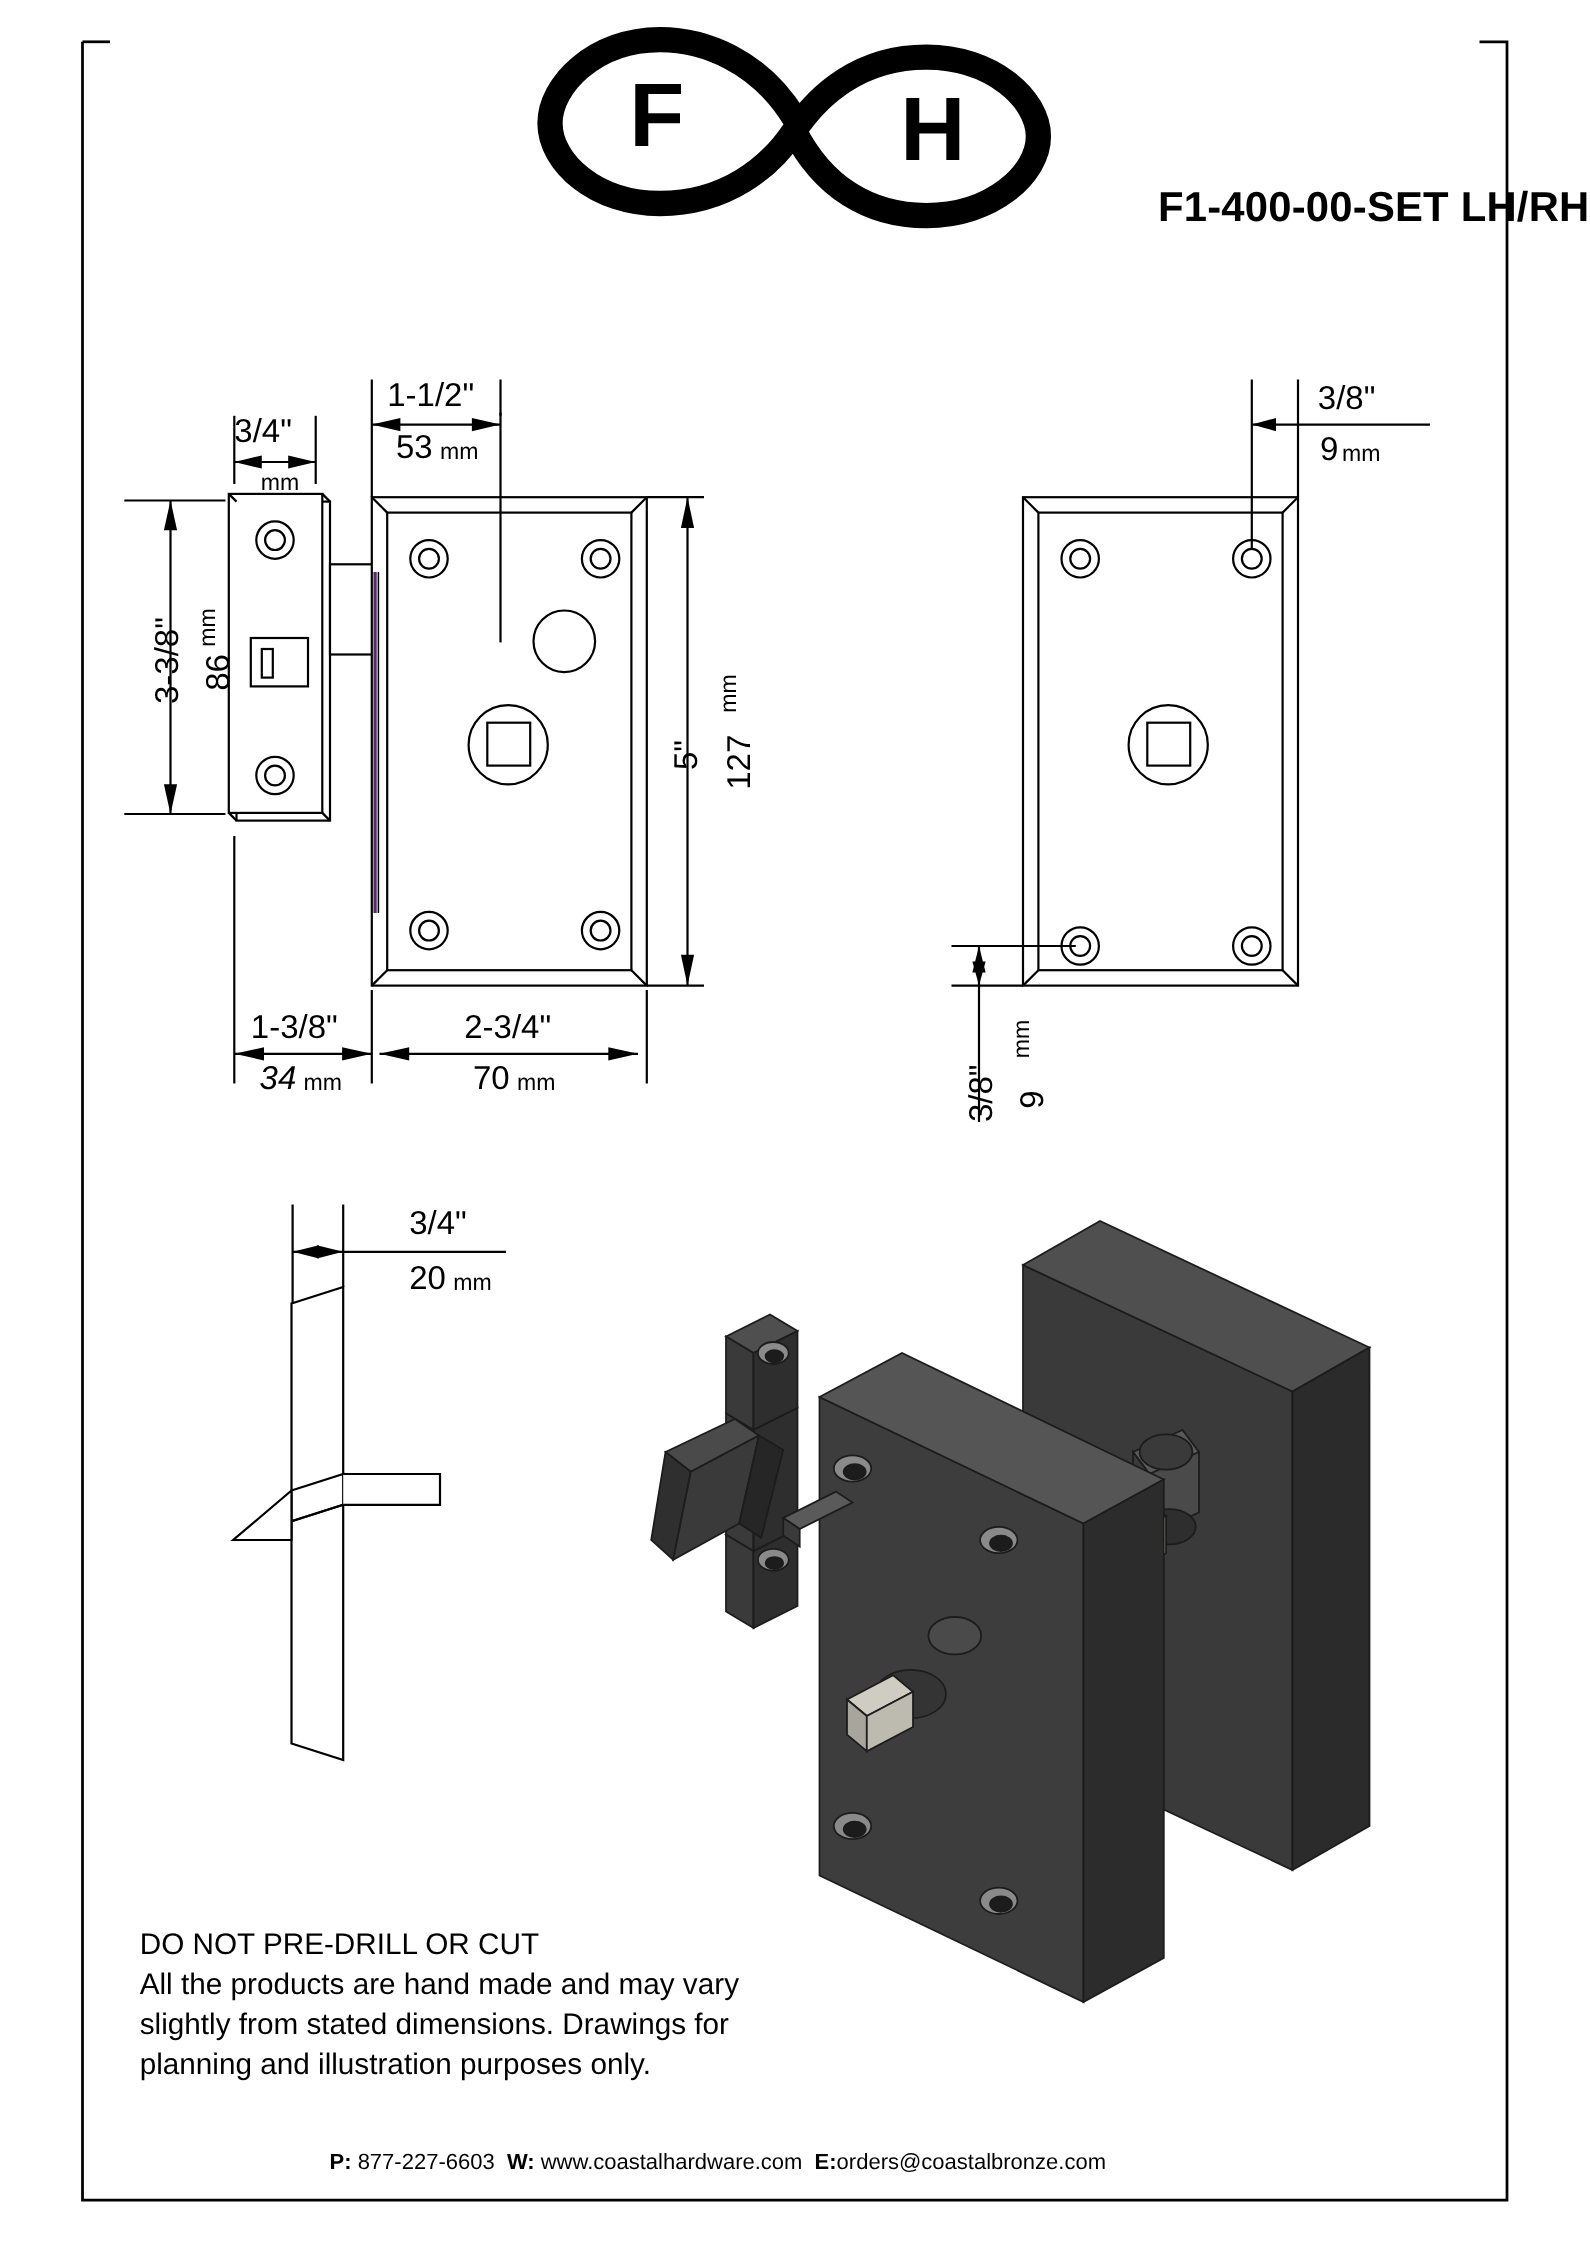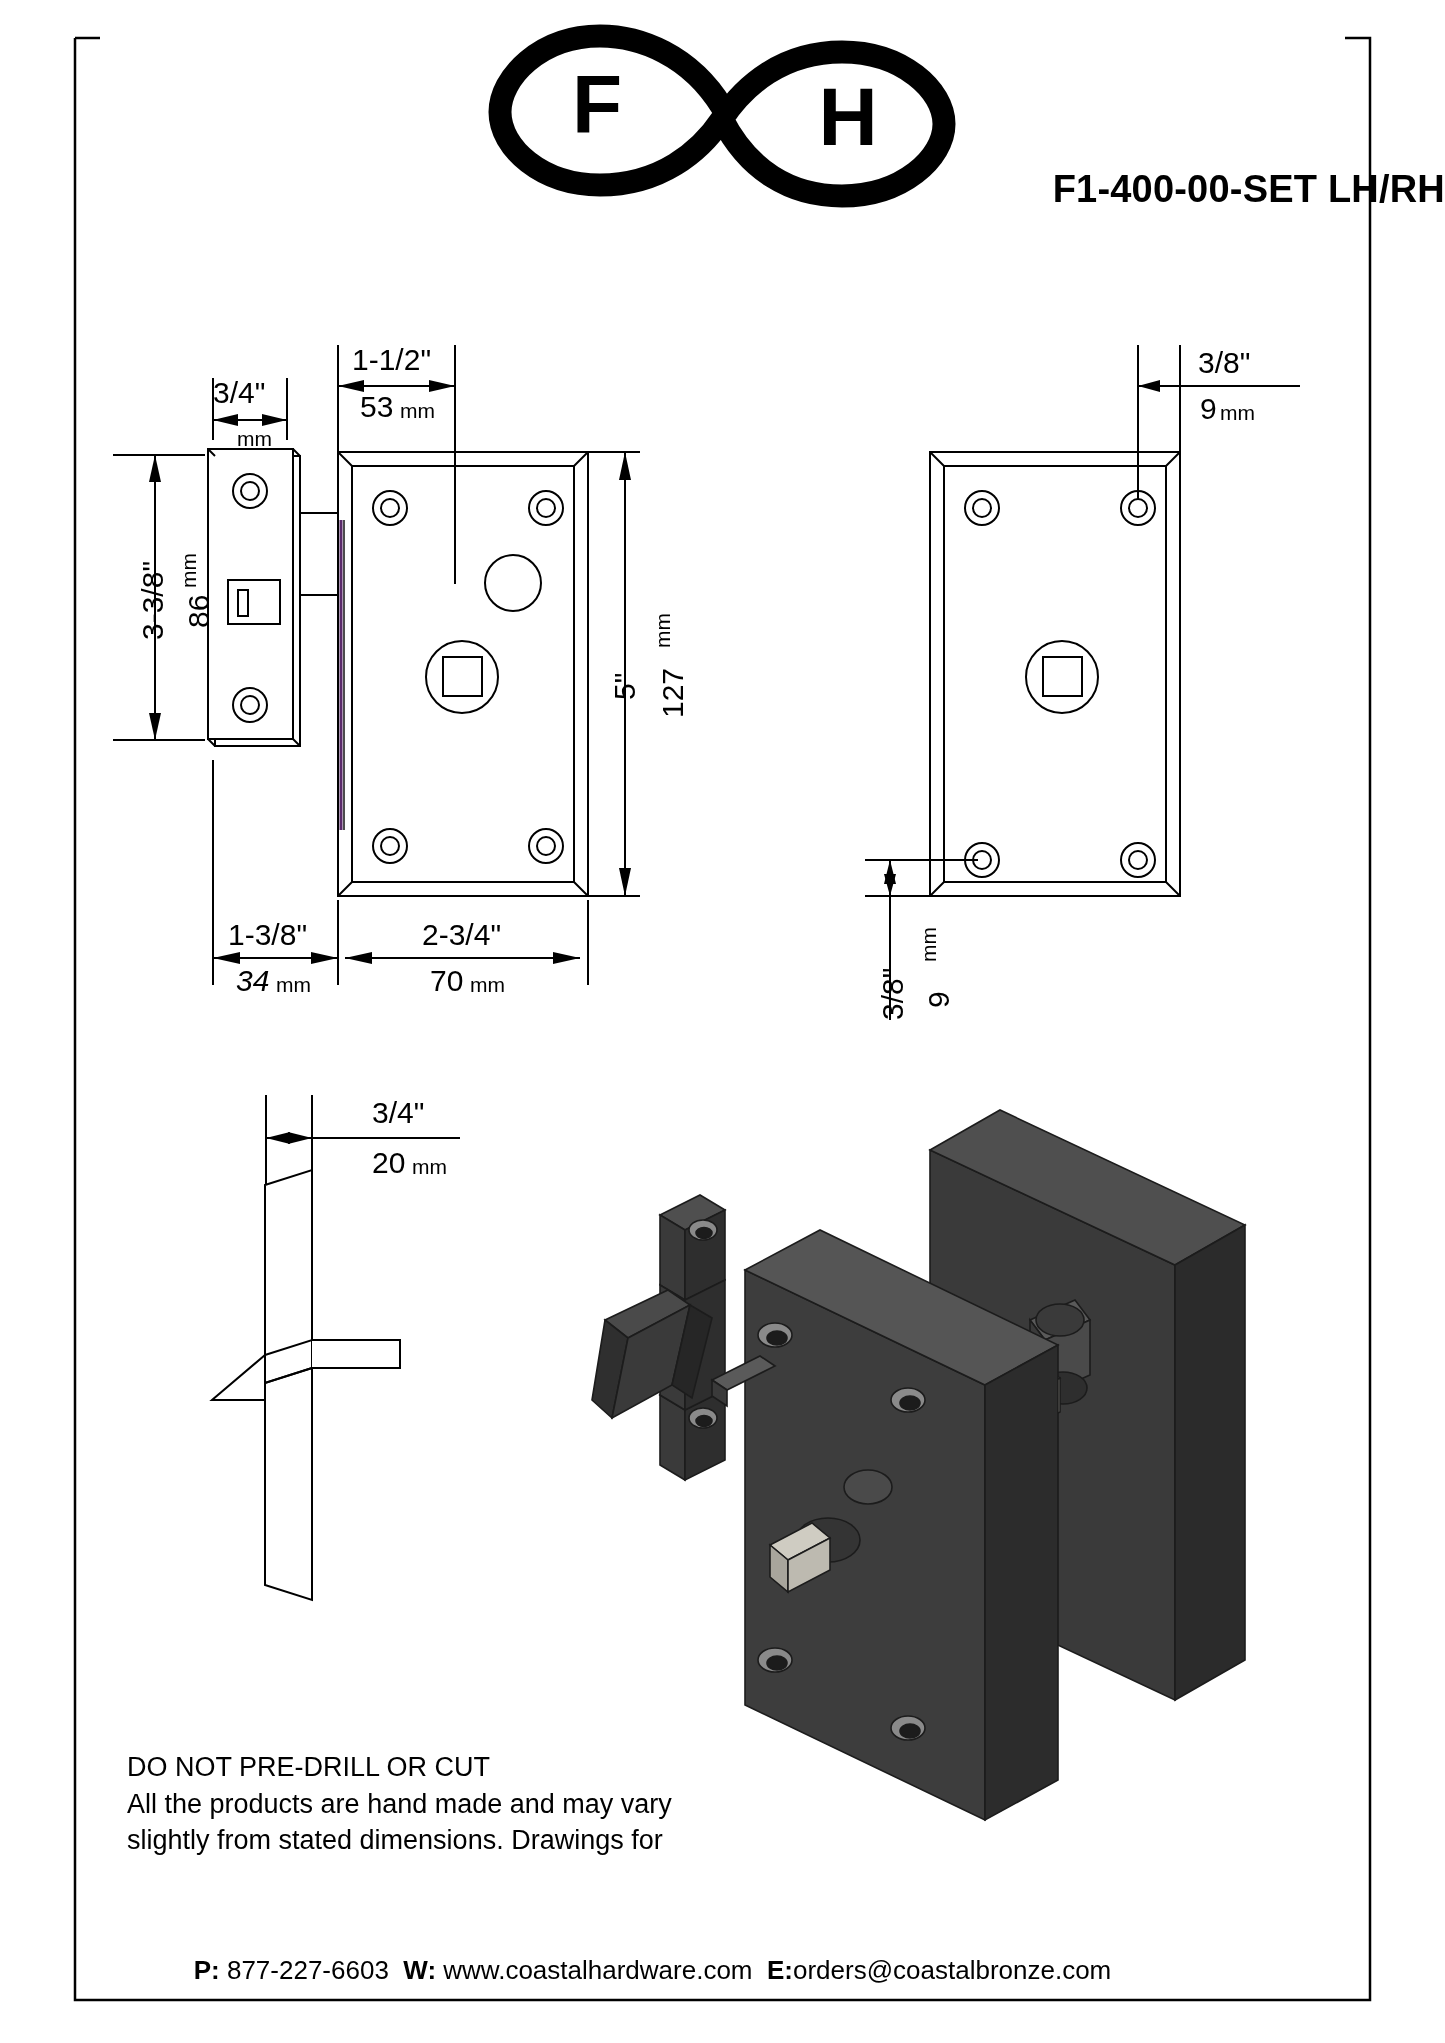--- a/index.html
+++ b/index.html
@@ -45,21 +45,21 @@
   .note {
     position: absolute;
     font-size: 27px;
     line-height: 35px;
     white-space: nowrap;
   }
   .footer {
     position: absolute;
     width: 1305px;
     text-align: center;
-    font-size: 26px;
+    font-size: 20px;
   }
   .footer b { font-weight: bold; }
 </style>
 </head>
 <body>
 
 <div id="sheet">
 
   <svg class="layer" viewBox="0 0 1445 2043">
 
@@ -330,18 +330,19 @@
   <div class="dimtext big vert" style="left:924px; top:1008px; transform:rotate(-90deg);">9</div>
   <div class="dimtext small vert" style="left:918px; top:962px; transform:rotate(-90deg);">mm</div>
 
   <div class="dimtext big" style="left:372px; top:1098px;">3/4"</div>
   <div class="dimtext big" style="left:372px; top:1148px;">20</div>
   <div class="dimtext small" style="left:412px; top:1156px;">mm</div>
 
   <div class="note" style="left:127px; top:1750px;">DO NOT PRE-DRILL OR CUT</div>
   <div class="note" style="left:127px; top:1787px;">All the products are hand made and may vary</div>
   <div class="note" style="left:127px; top:1823px;">slightly from stated dimensions. Drawings for</div>
+  <div class="note" style="left:127px; top:1859px;">planning and illustration purposes only.</div>
 
   <div class="footer" style="top:1955px;">
     <b>P:</b><span> </span><span>877-227-6603</span><span>&nbsp; </span><b>W:</b><span> </span><span>www.coastalhardware.com</span><span>&nbsp; </span><b>E:</b><span>orders@coastalbronze.com</span>
   </div>
 
 </div>
 
 </body></html>

